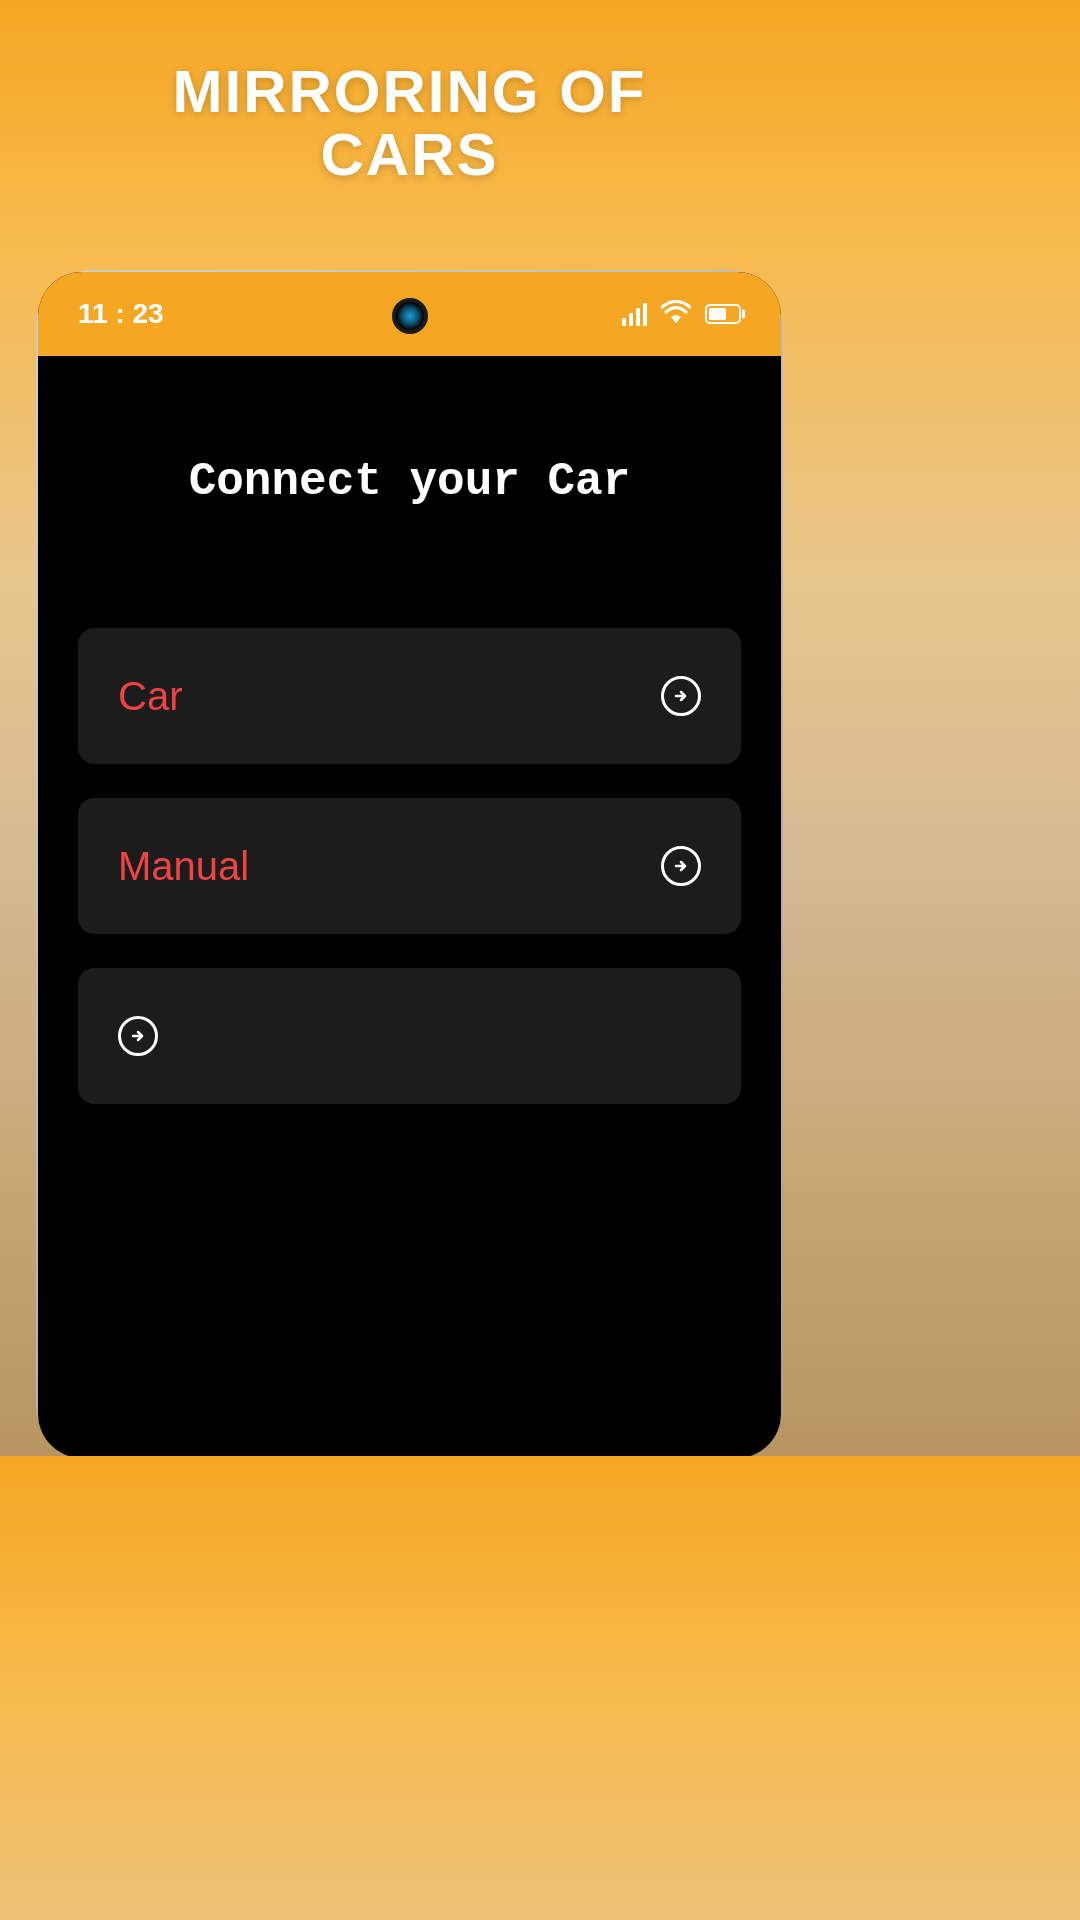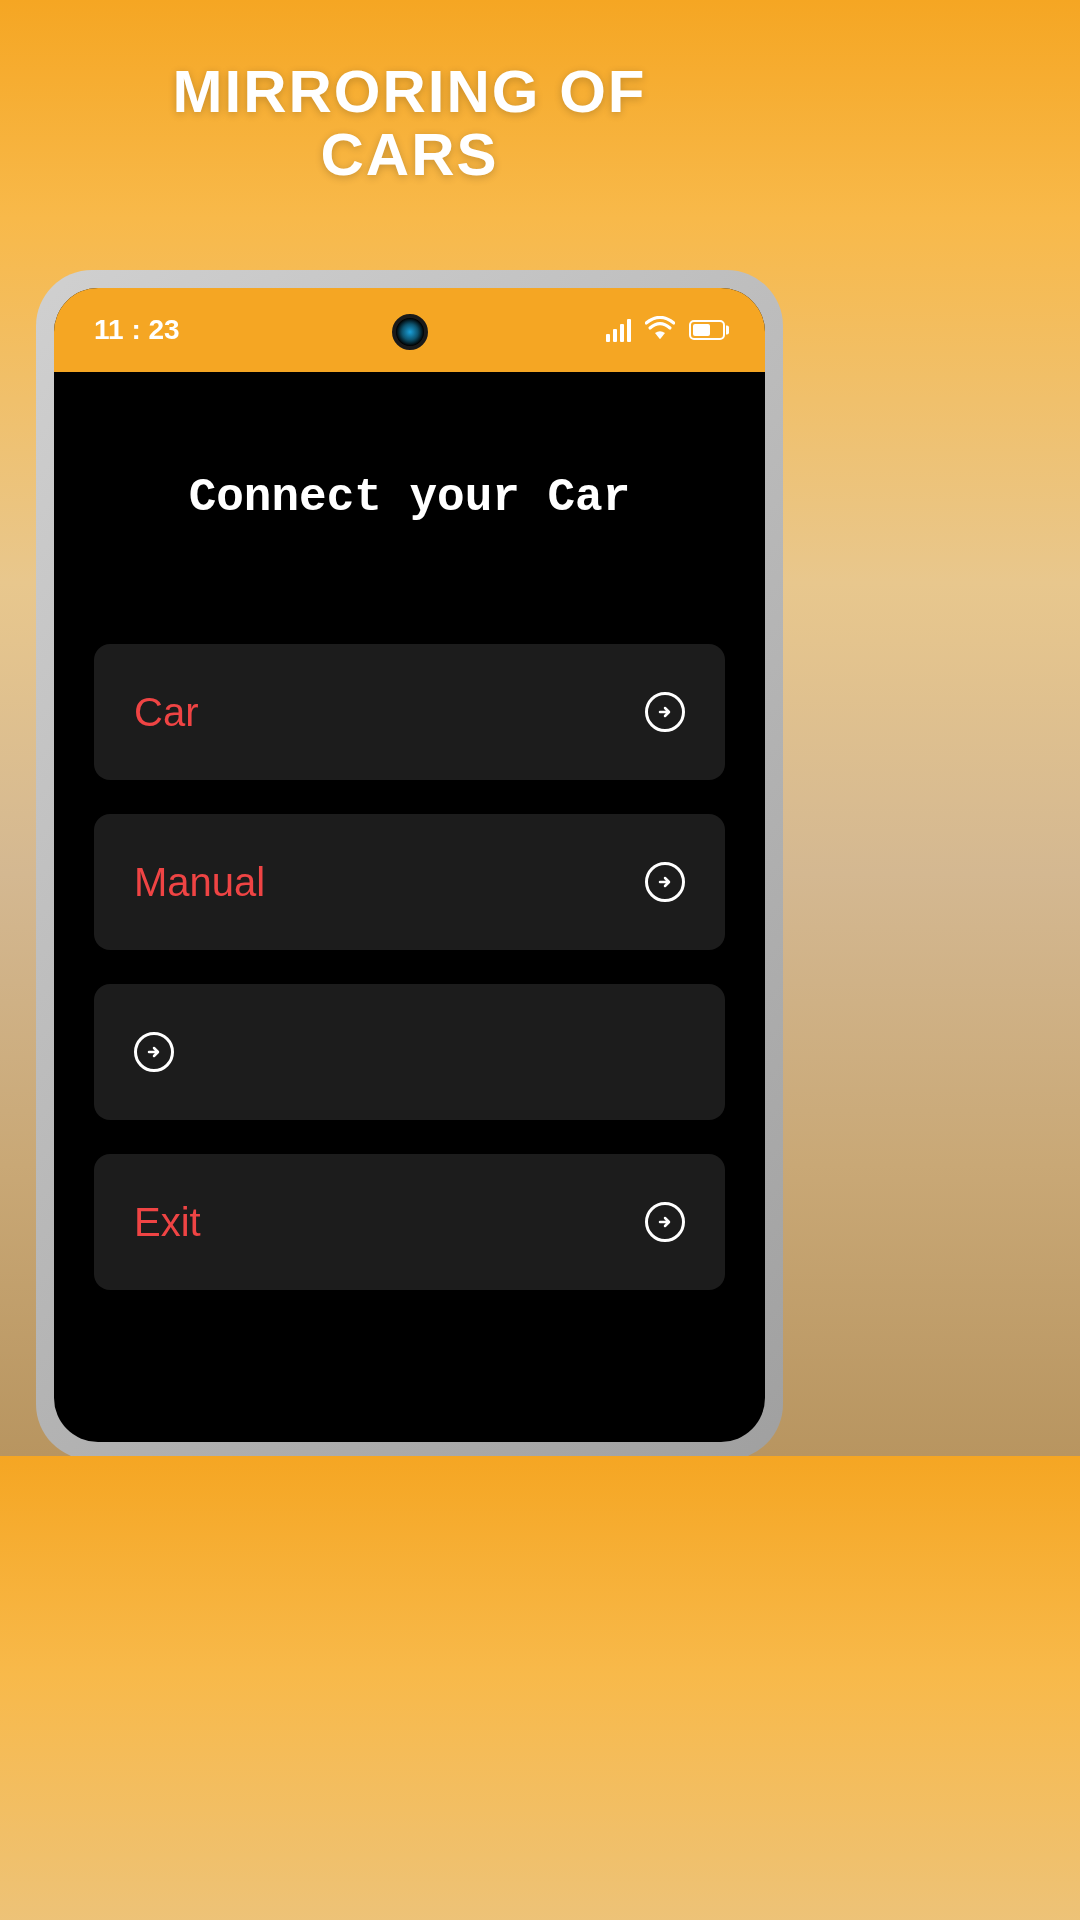--- a/index.html
+++ b/index.html
@@ -26,21 +26,21 @@
       text-shadow: 0 2px 8px rgba(0,0,0,0.2);
     }
     .phone-frame {
       position: absolute;
       top: 270px;
       left: 36px;
       width: 747px;
       height: 1190px;
       background: linear-gradient(135deg, #d0d0d0, #a0a0a0);
       border-radius: 56px;
-      padding: 18px;
+      padding: 2px;
     }
     .phone-inner {
       width: 100%;
       height: 100%;
       background: #000000;
       border-radius: 44px;
       overflow: hidden;
       position: relative;
     }
     .status-bar {
@@ -216,24 +216,16 @@
       </div>
 
       <div class="menu-item">
         <span class="arrow-icon">
           <svg viewBox="0 0 16 16">
             <path d="M3 8 L11 8 M8 4 L12 8 L8 12" stroke="#ffffff" stroke-width="2.5" fill="none" stroke-linecap="round" stroke-linejoin="round"></path>
           </svg>
         </span>
       </div>
 
-      <div class="menu-item">
-        <span class="menu-label">Exit</span>
-        <span class="arrow-icon">
-          <svg viewBox="0 0 16 16">
-            <path d="M3 8 L11 8 M8 4 L12 8 L8 12" stroke="#ffffff" stroke-width="2.5" fill="none" stroke-linecap="round" stroke-linejoin="round"></path>
-          </svg>
-        </span>
-      </div>
 
     </div>
   </div>
 </div>
 
 </body></html>

